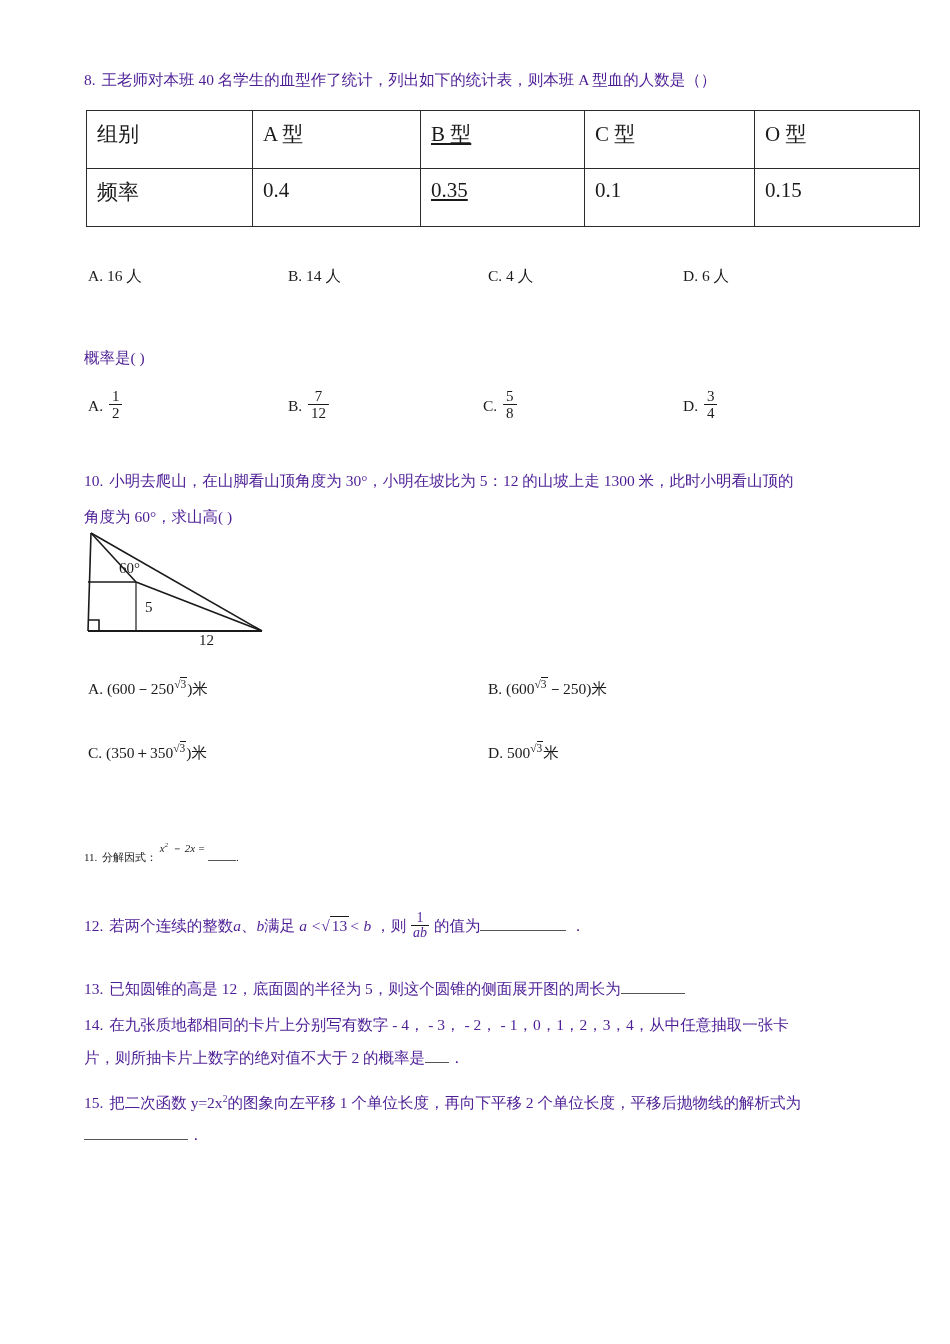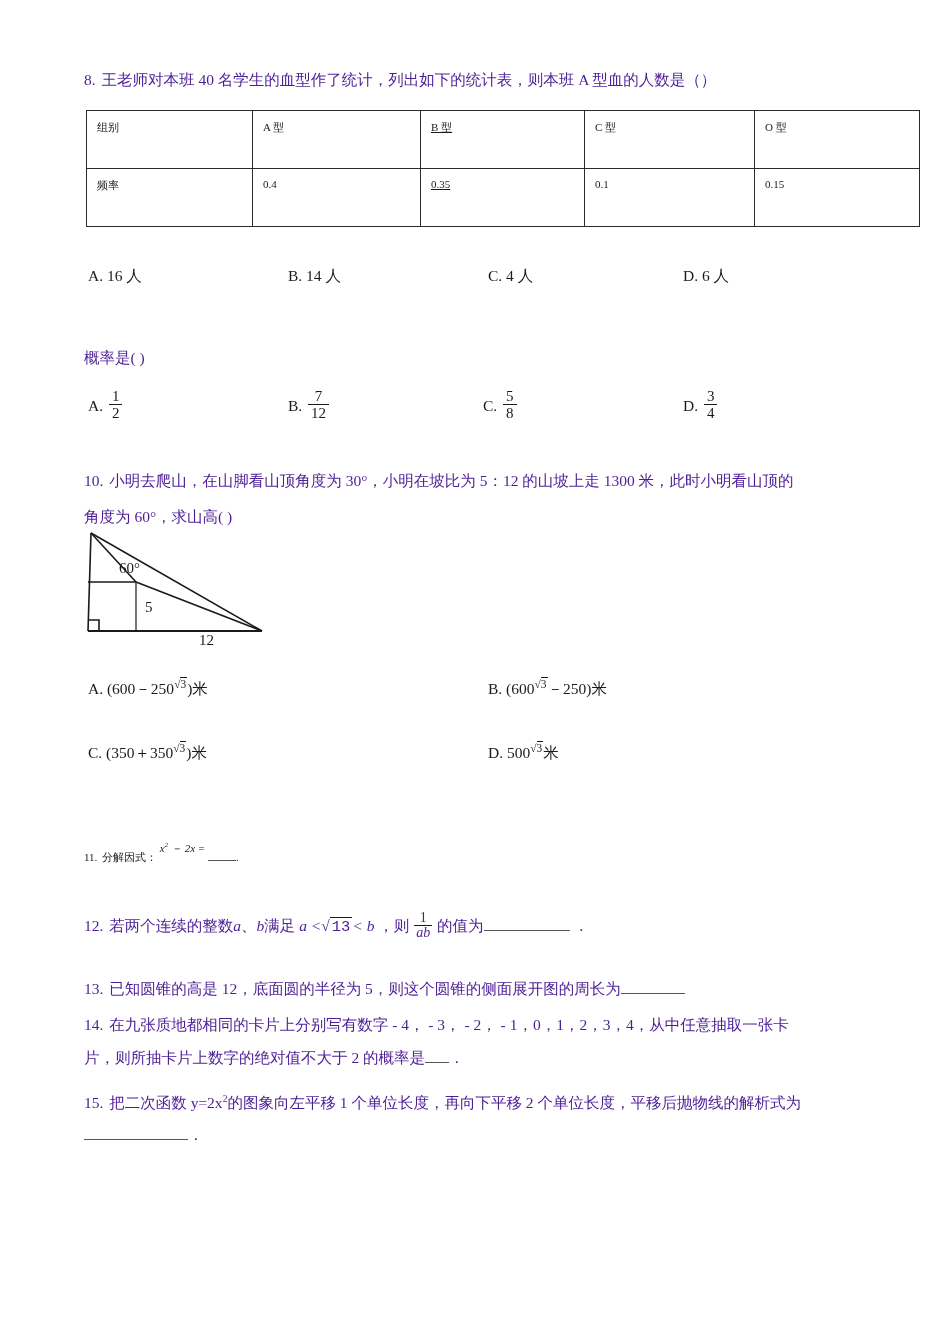--- a/index.html
+++ b/index.html
@@ -40,21 +40,21 @@
 
   
   .stat-table {
     position: absolute;
     left: 86px;
     top: 110px;
     width: 778px;
     height: 115px;
     border-collapse: collapse;
     table-layout: fixed;
-    font-size: 11px;
+    font-size: 21px;
   }
   .stat-table td {
     border: 1px solid #2b2b2b;
     vertical-align: top;
     padding: 9px 0 0 10px;
     height: 48px;
     color: #1a1a1a;
   }
   .col0 { width: 155px; }
   .col1 { width: 157px; }
@@ -113,21 +113,20 @@
   }
   .sqrt-inline {
     display: inline-block;
     white-space: nowrap;
     font-style: italic;
   }
   .sqrt-inline .bar {
     border-top: 1px solid #1a1a1a;
     padding: 0 2px;
     font-style: normal;
-    font-family: Liberation Mono, monospace;
   }
 
   
   .section-head {
     position: absolute;
     left: 84px;
     top: 800px;
     font-size: 19px;
     font-weight: bold;
     color: #000;

